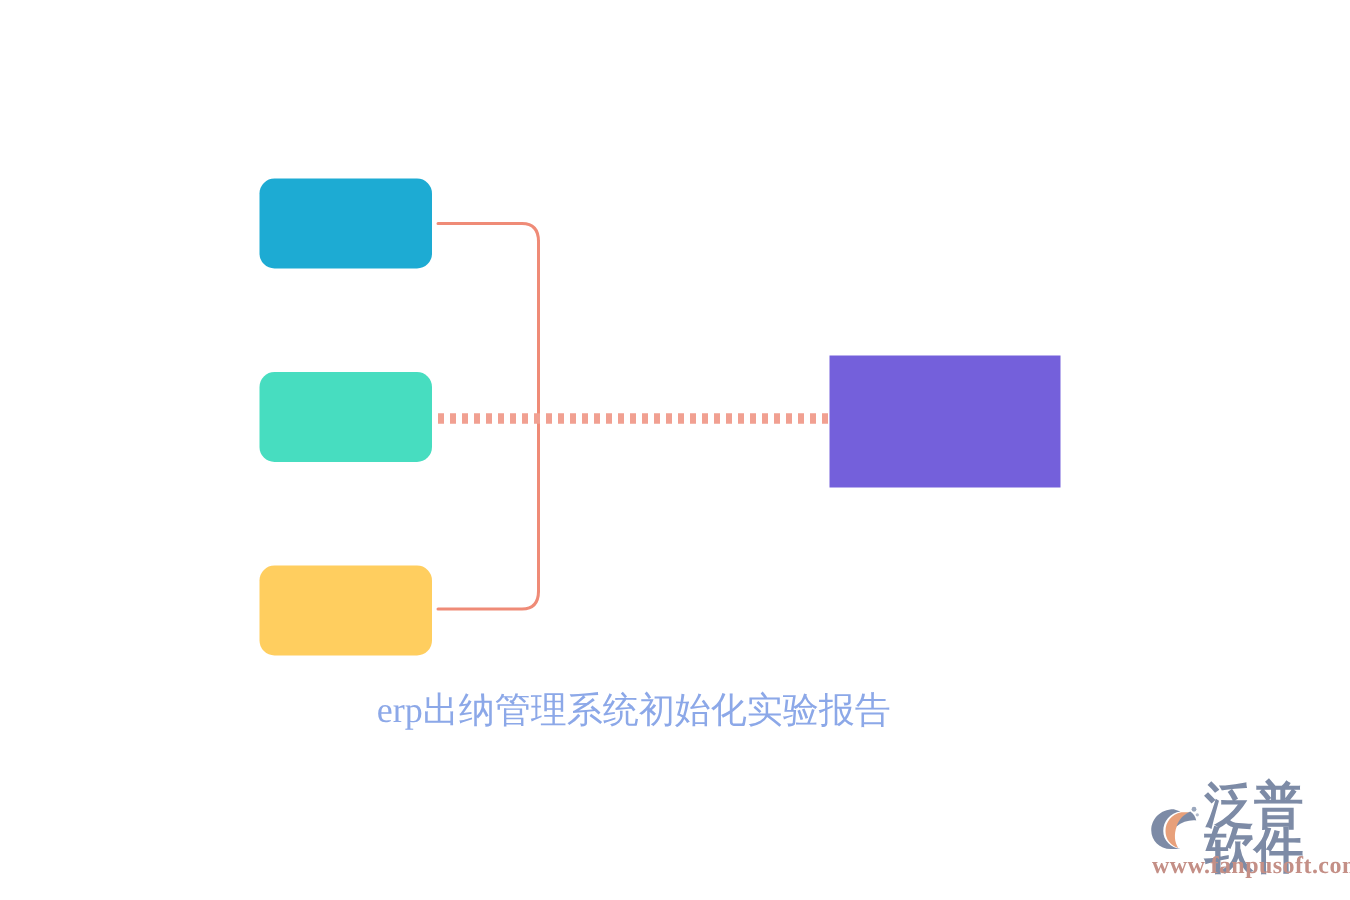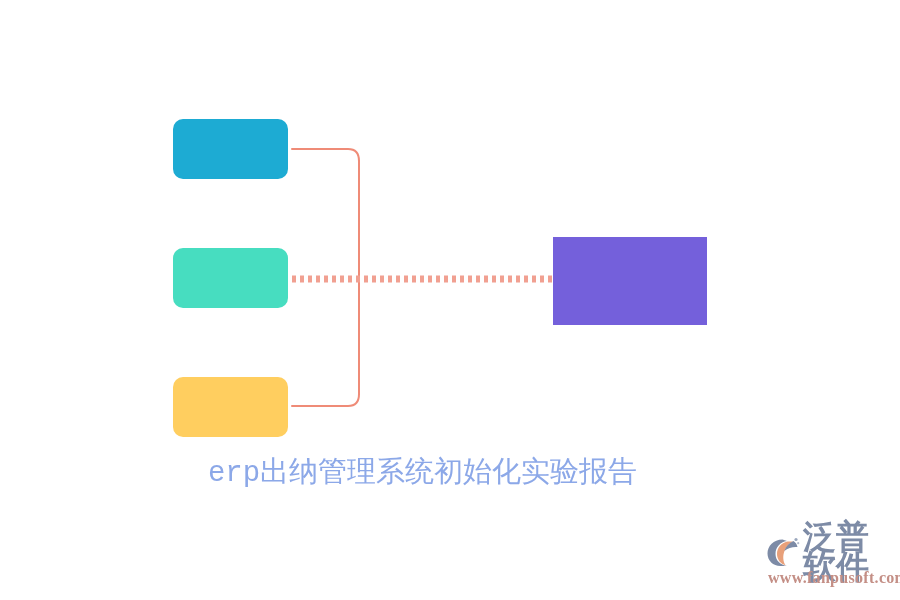--- a/index.html
+++ b/index.html
@@ -64,22 +64,22 @@
     pointer-events: none;
   }
 
   
   #diagram-title {
     position: absolute;
     left: 0;
     top: 452px;
     width: 845px;
     text-align: center;
-    font-family: Liberation Mono, monospace;
-    font-size: 29px;
+    font-family: Liberation Serif, serif;
+    font-size: 24px;
     line-height: 44px;
     color: #8ca8e8;
     white-space: nowrap;
   }
 
   
   #watermark {
     position: absolute;
     left: 766px;
     top: 534px;

